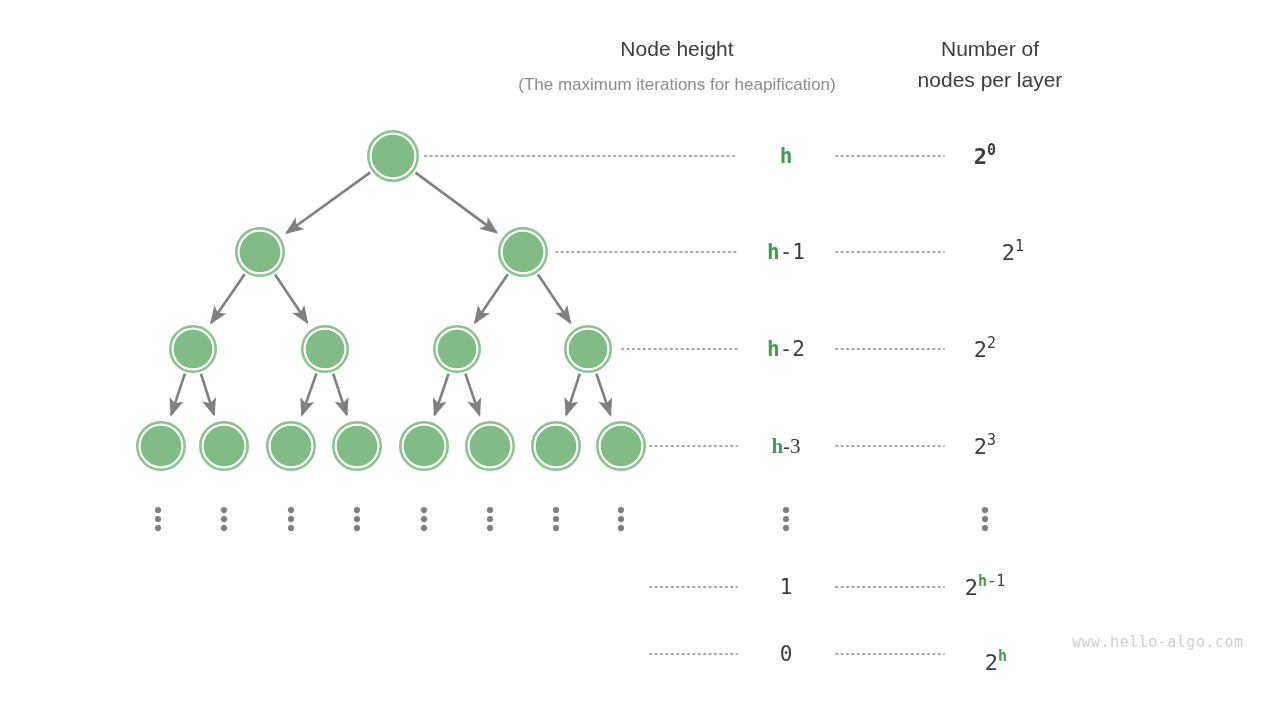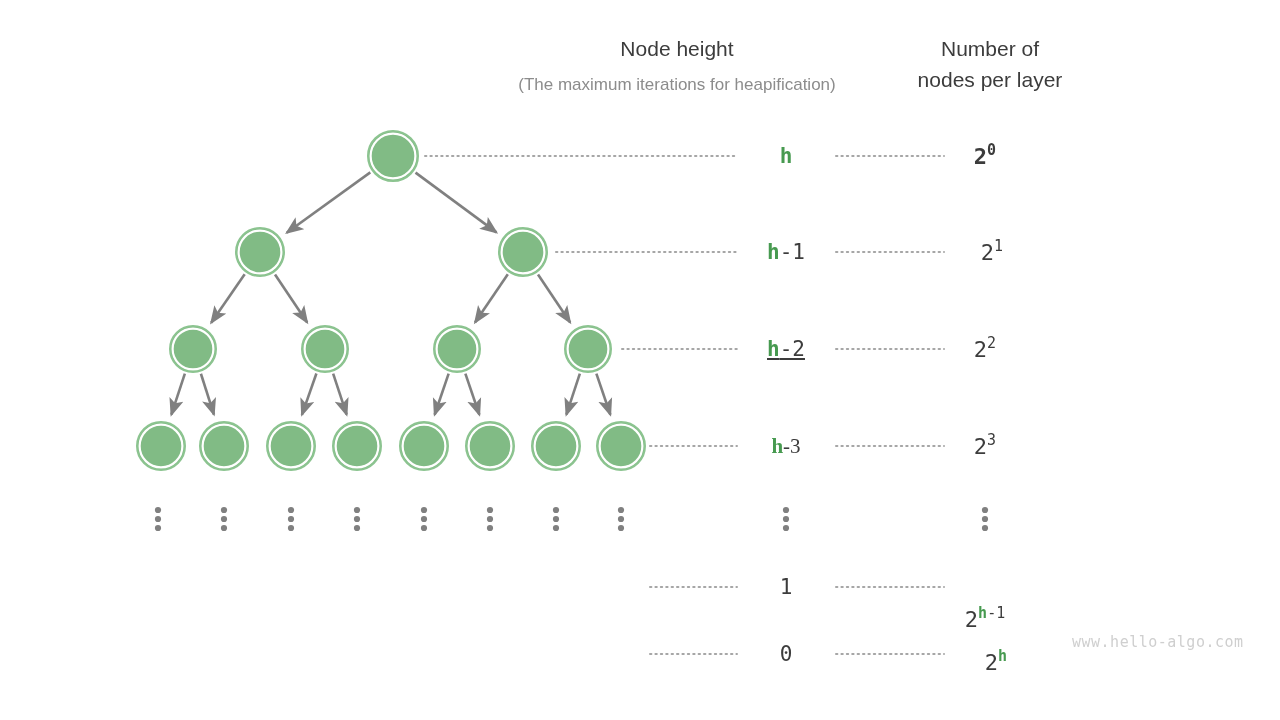--- a/index.html
+++ b/index.html
@@ -225,26 +225,26 @@
 
   <div class="hdr sub" id="hdr-nh-sub" style="left: 377px; top: 72px; width: 600px;">(The maximum iterations for heapification)</div>
   <div class="hdr" id="hdr-nh-title" style="left: 377px; top: 36px; width: 600px;">Node height</div>
   <div class="hdr" id="hdr-np-1" style="left: 690px; top: 36px; width: 600px;">Number of</div>
   <div class="hdr" id="hdr-np-2" style="left: 690px; top: 67px; width: 600px;">nodes per layer</div>
 
   <div id="row-labels">
       <div class="lbl" style="left: 786px; top: 156px;"><span class="g">h</span></div>
       <div class="pow" style="left: 985px; top: 156px; font-weight: bold;">2<sup><span>0</span></sup></div>
       <div class="lbl" style="left: 786px; top: 252px;"><span class="g">h</span><span>-1</span></div>
-      <div class="pow" style="left: 992px; top: 252px;">2<sup><span>1</span></sup></div>
-      <div class="lbl" style="left: 786px; top: 349px; text-decoration: underline;"><span class="g">h</span><span>-2</span></div>
+      <div class="pow" style="left: 1013px; top: 252px;">2<sup><span>1</span></sup></div>
+      <div class="lbl" style="left: 786px; top: 349px;"><span class="g">h</span><span>-2</span></div>
       <div class="pow" style="left: 985px; top: 349px;">2<sup><span>2</span></sup></div>
       <div class="lbl" style="left: 786px; top: 446px; font-family: Liberation Serif, serif;"><span class="g">h</span><span>-3</span></div>
       <div class="pow" style="left: 985px; top: 446px;">2<sup><span>3</span></sup></div>
       <div class="lbl" style="left: 786px; top: 587px;"><span>1</span></div>
-      <div class="pow" style="left: 985px; top: 619px;">2<sup><span class="g">h</span><span>-1</span></sup></div>
+      <div class="pow" style="left: 985px; top: 587px;">2<sup><span class="g">h</span><span>-1</span></sup></div>
       <div class="lbl" style="left: 786px; top: 654px;"><span>0</span></div>
       <div class="pow" style="left: 985px; top: 662px; margin-left: 11px;">2<sup><span class="g">h</span></sup></div>
     </div>
 
 
   <div class="wm" id="watermark" style="left: 1072px; top: 633px;">www.hello-algo.com</div>
 </div>
 
 </body></html>

